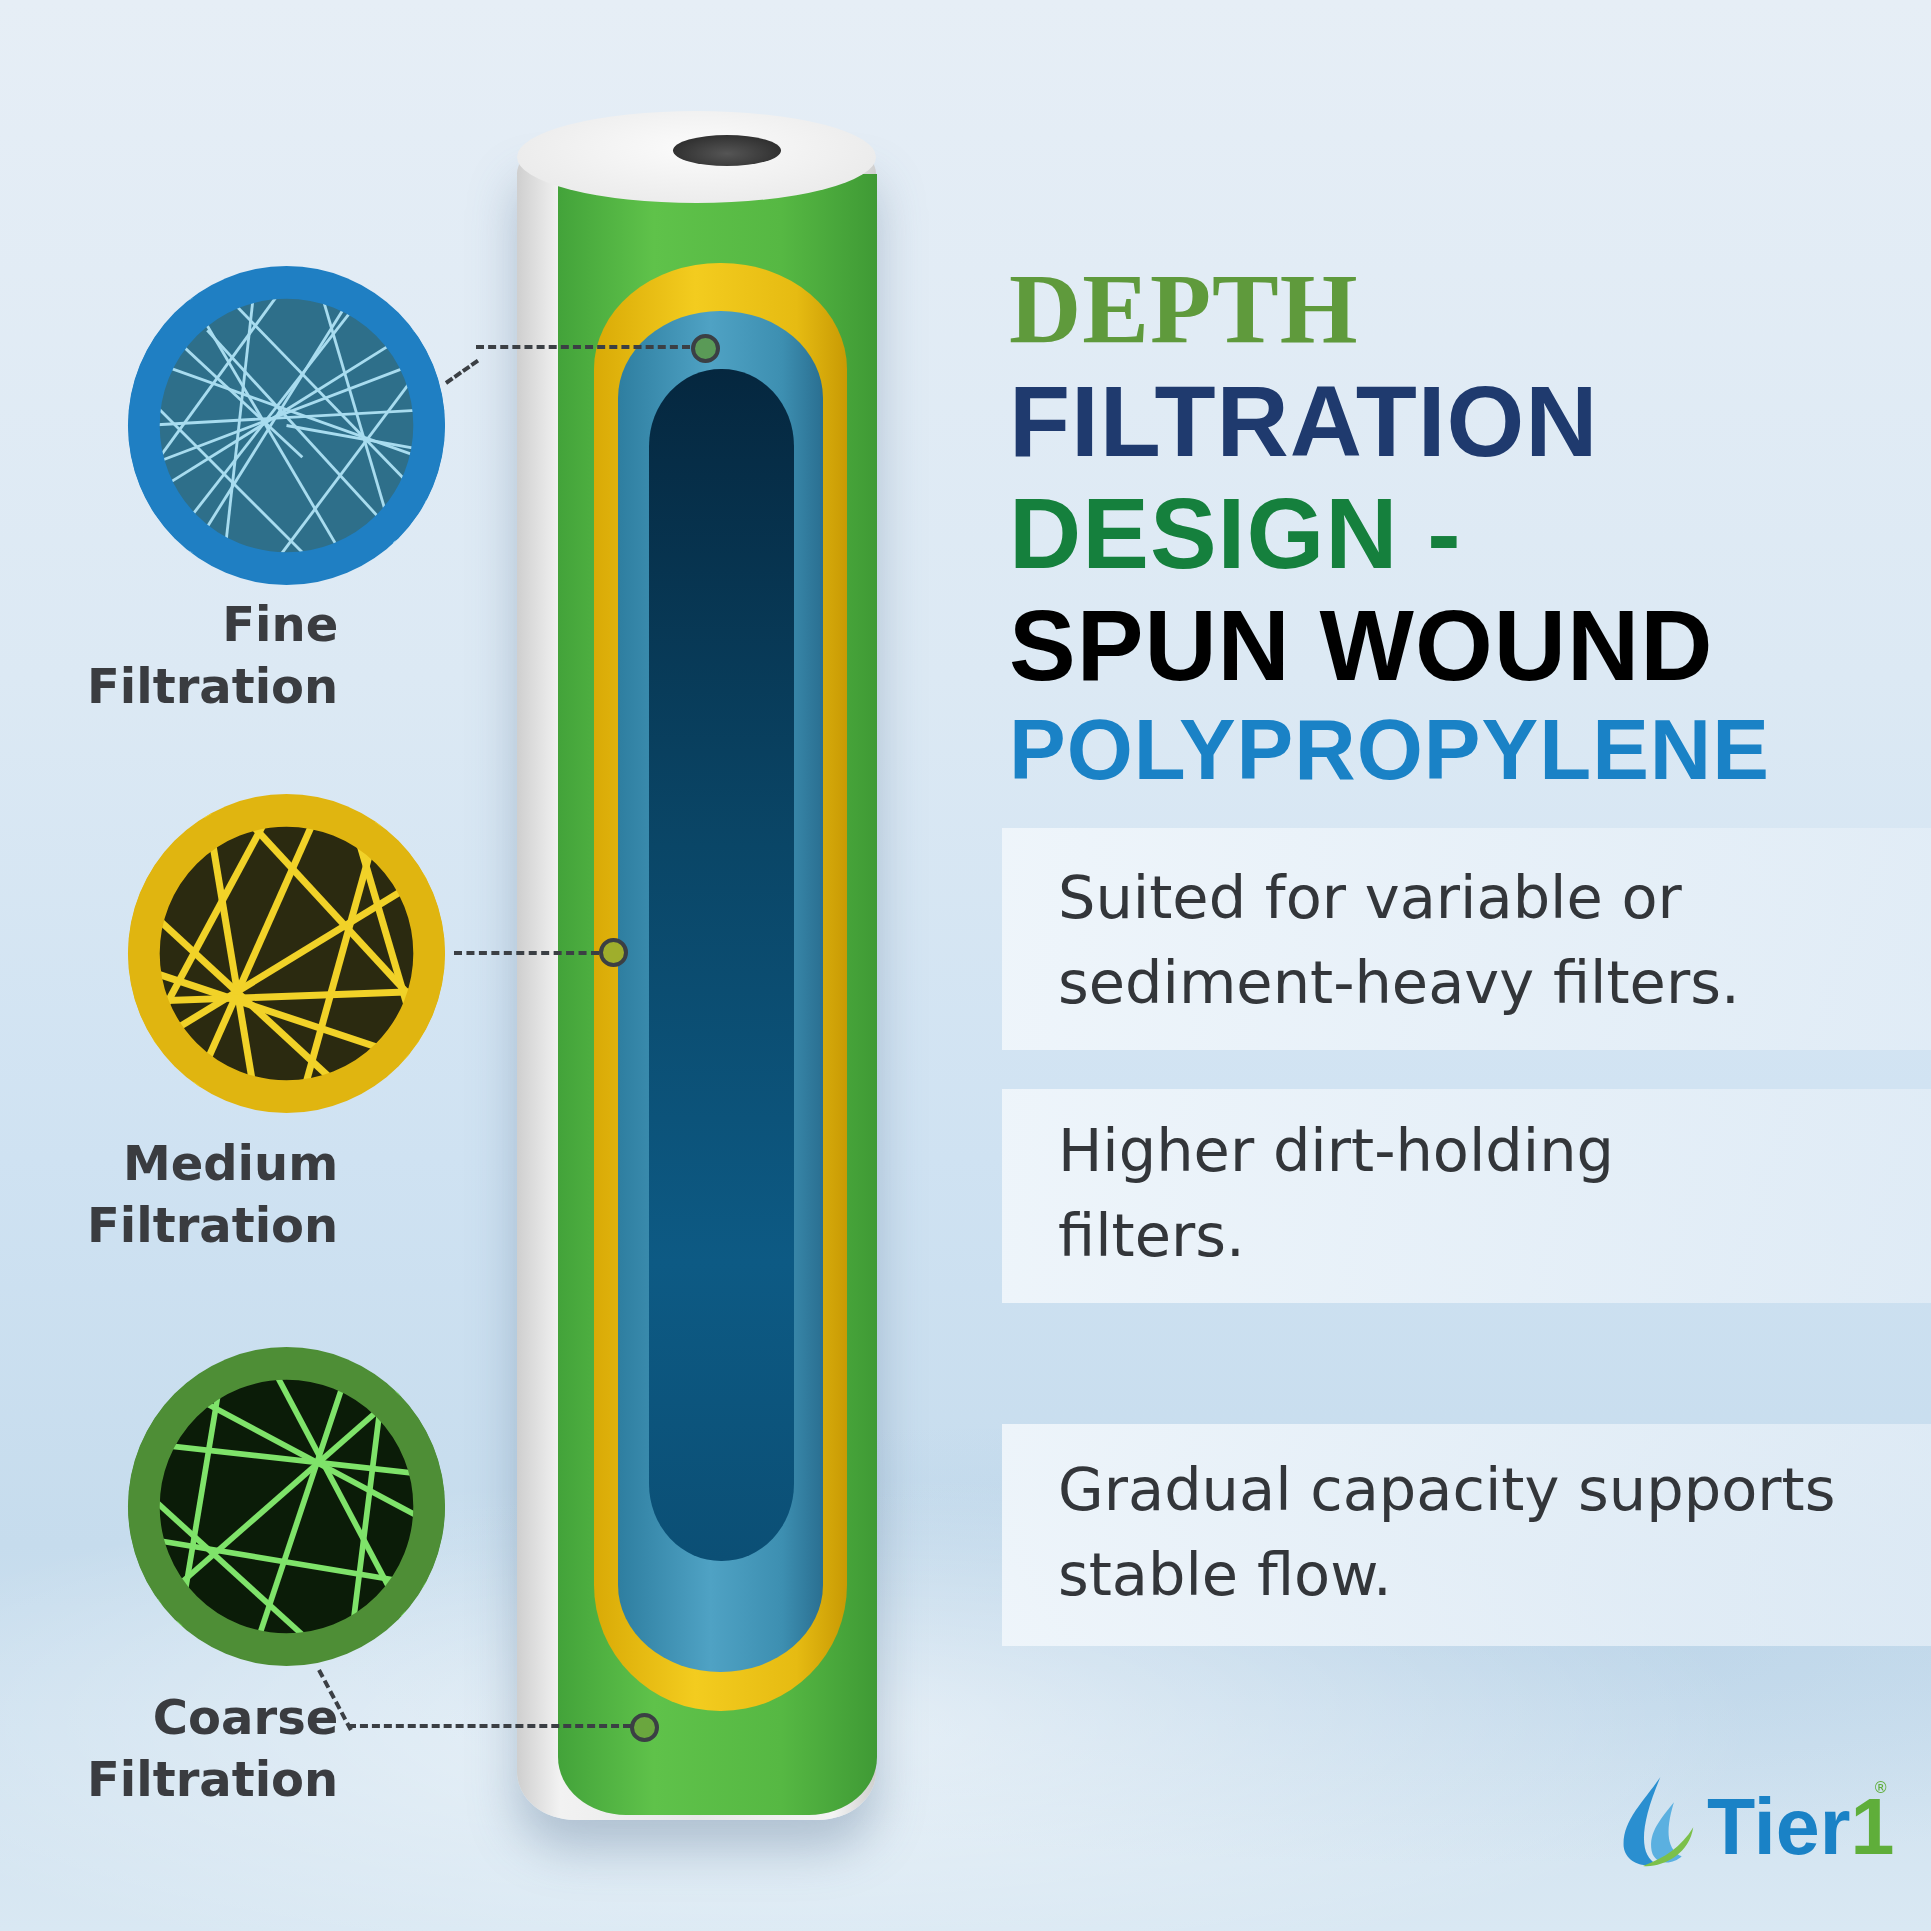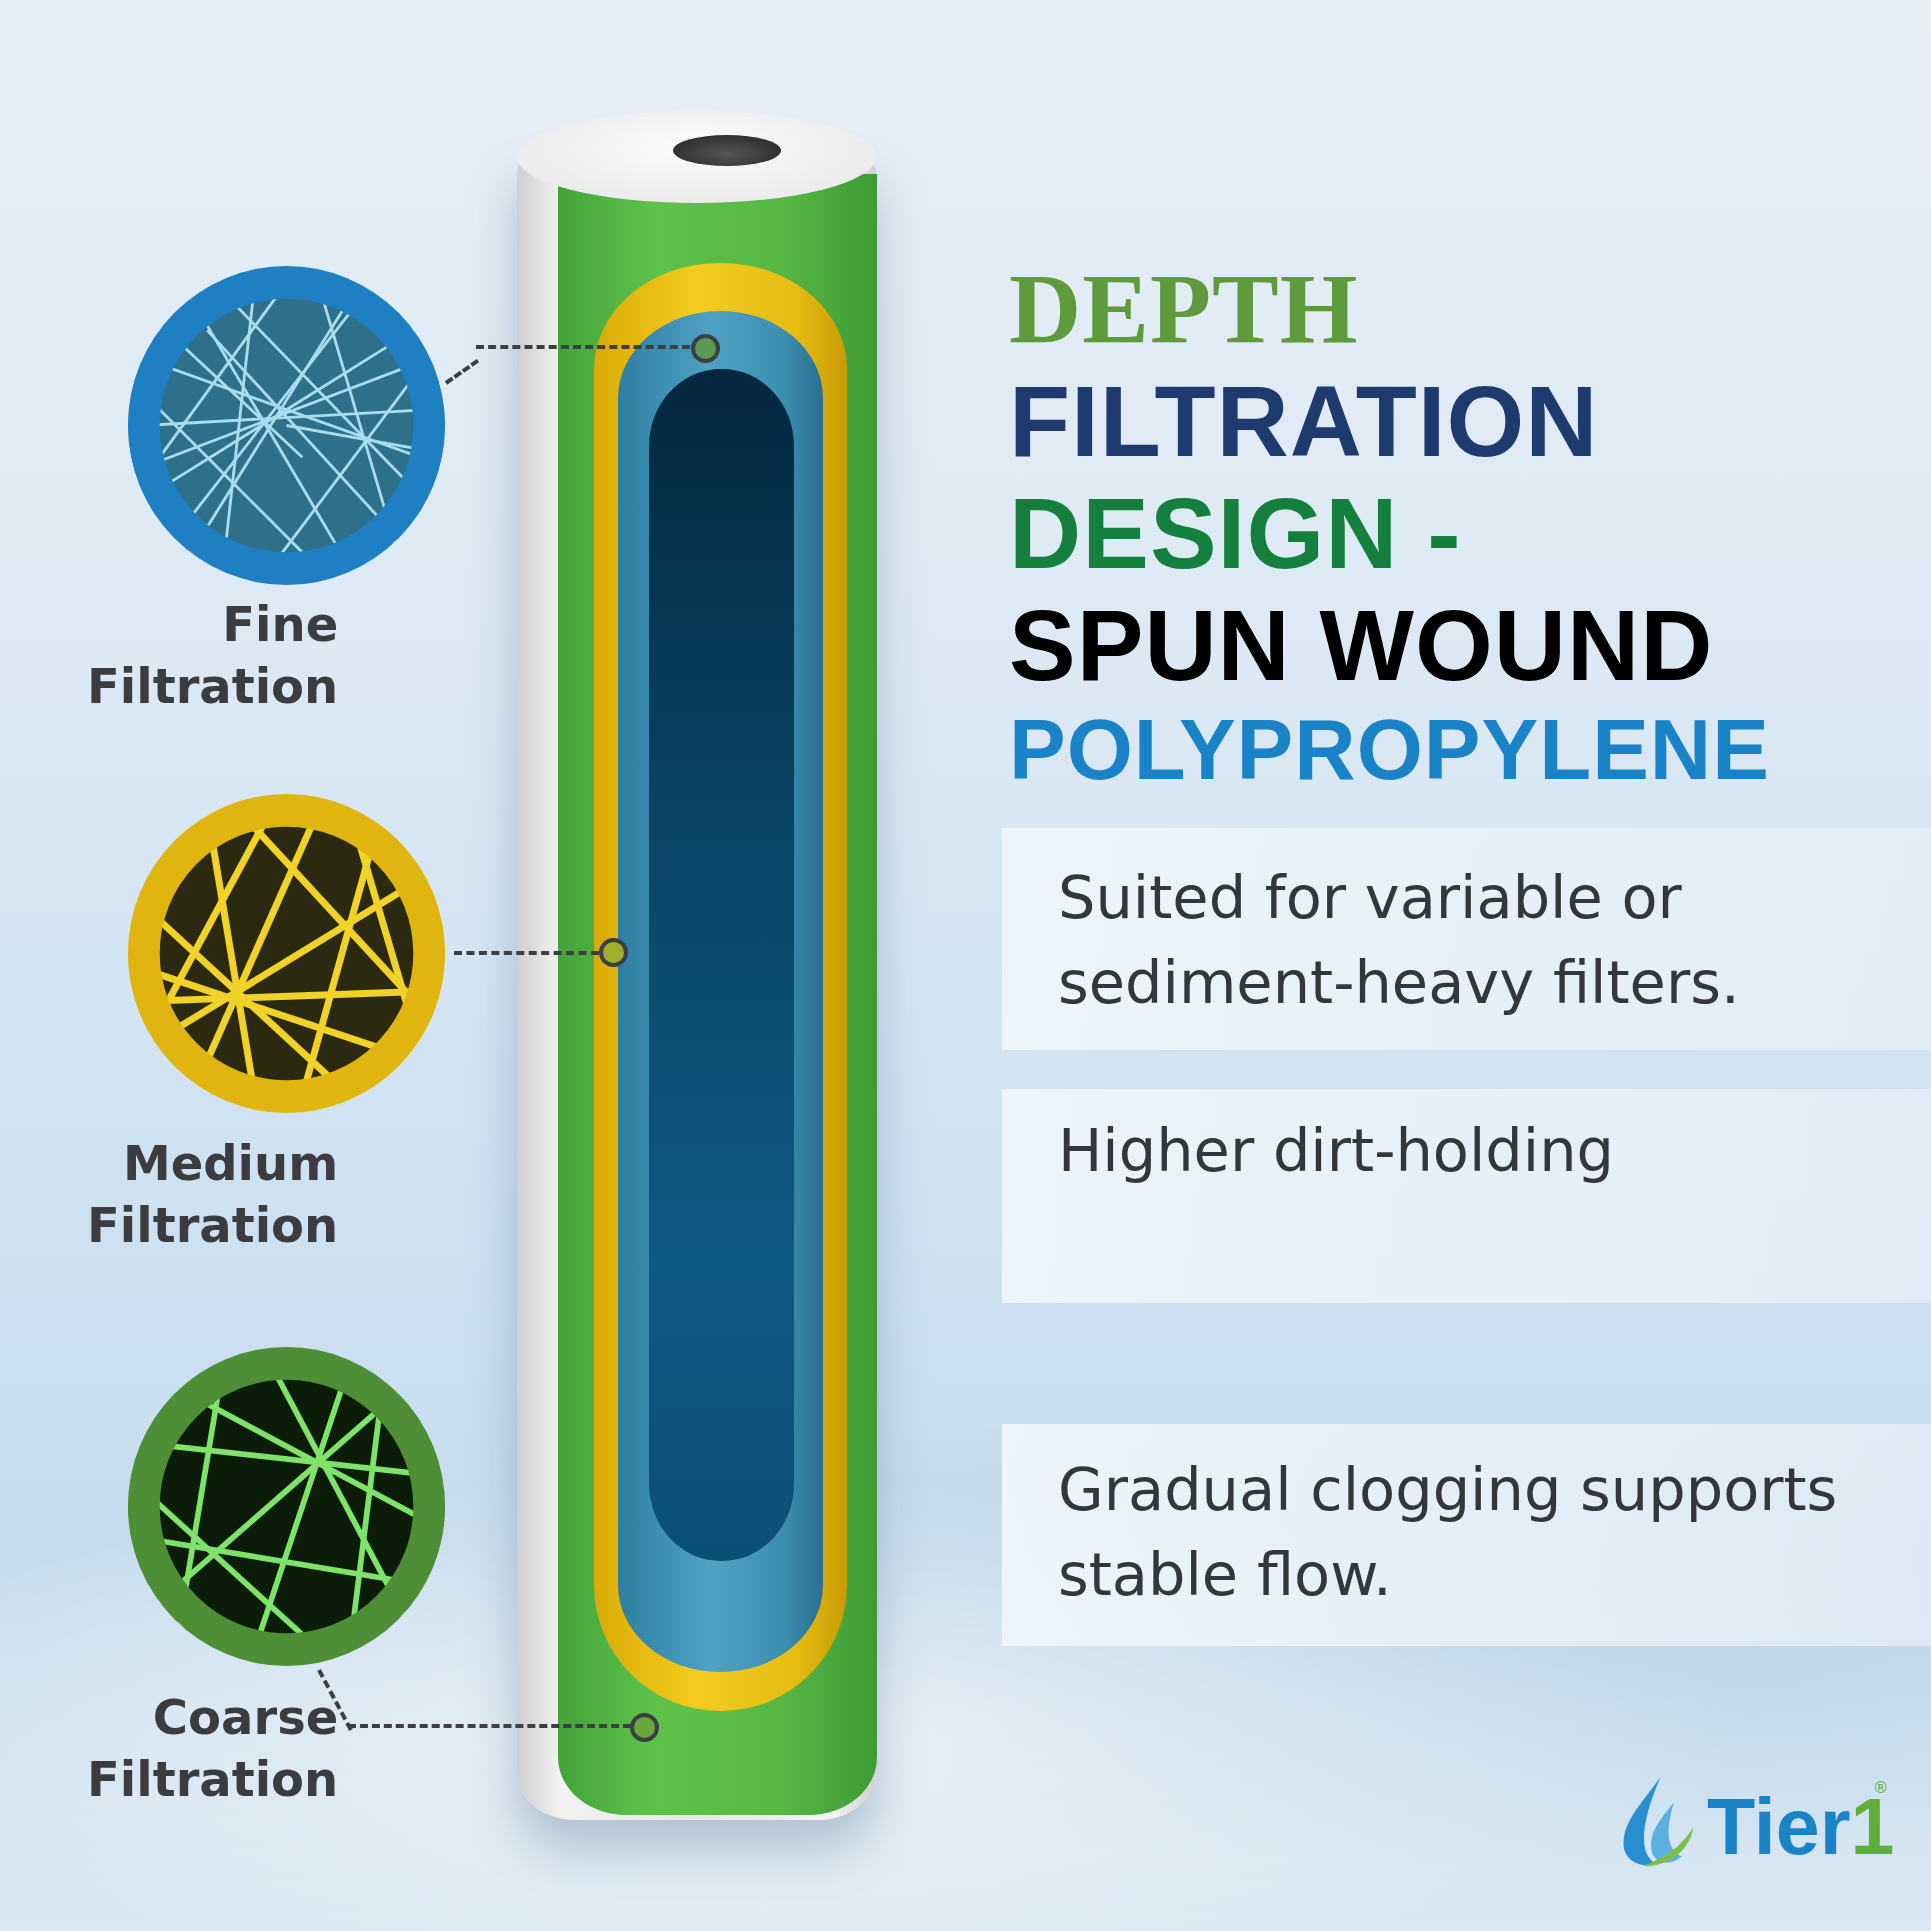--- a/index.html
+++ b/index.html
@@ -166,25 +166,26 @@
 
 <div class="card" style="top:828px;height:222px;">
   <div class="card-text" style="top:27px;">
     <div>Suited for variable or</div>
     <div>sediment-heavy filters.</div>
   </div>
 </div>
 <div class="card" style="top:1089px;height:214px;">
   <div class="card-text" style="top:19.3px;">
     <div>Higher dirt-holding</div>
+    <div>filters.</div>
   </div>
 </div>
 <div class="card" style="top:1424px;height:222px;">
   <div class="card-text" style="top:23px;">
-    <div>Gradual clogging supports</div>
+    <div>Gradual capacity supports</div>
     <div>stable flow.</div>
   </div>
 </div>
 
 <div class="abs logo">
   <svg width="87" height="97" viewBox="0 0 90 100" style="position:absolute;left:0;top:0;">
     <path d="M48 4 C30 30 8 50 10 76 C12 92 30 98 44 94 C28 86 24 60 48 4 Z" fill="#2a8fd0"></path>
     <path d="M62 30 C46 50 34 64 40 84 C46 96 62 94 70 86 C56 80 52 62 62 30 Z" fill="#5bb0e0"></path>
     <path d="M30 96 C50 98 78 84 82 56 C70 76 52 88 30 96 Z" fill="#7cc04a"></path>
   </svg>

